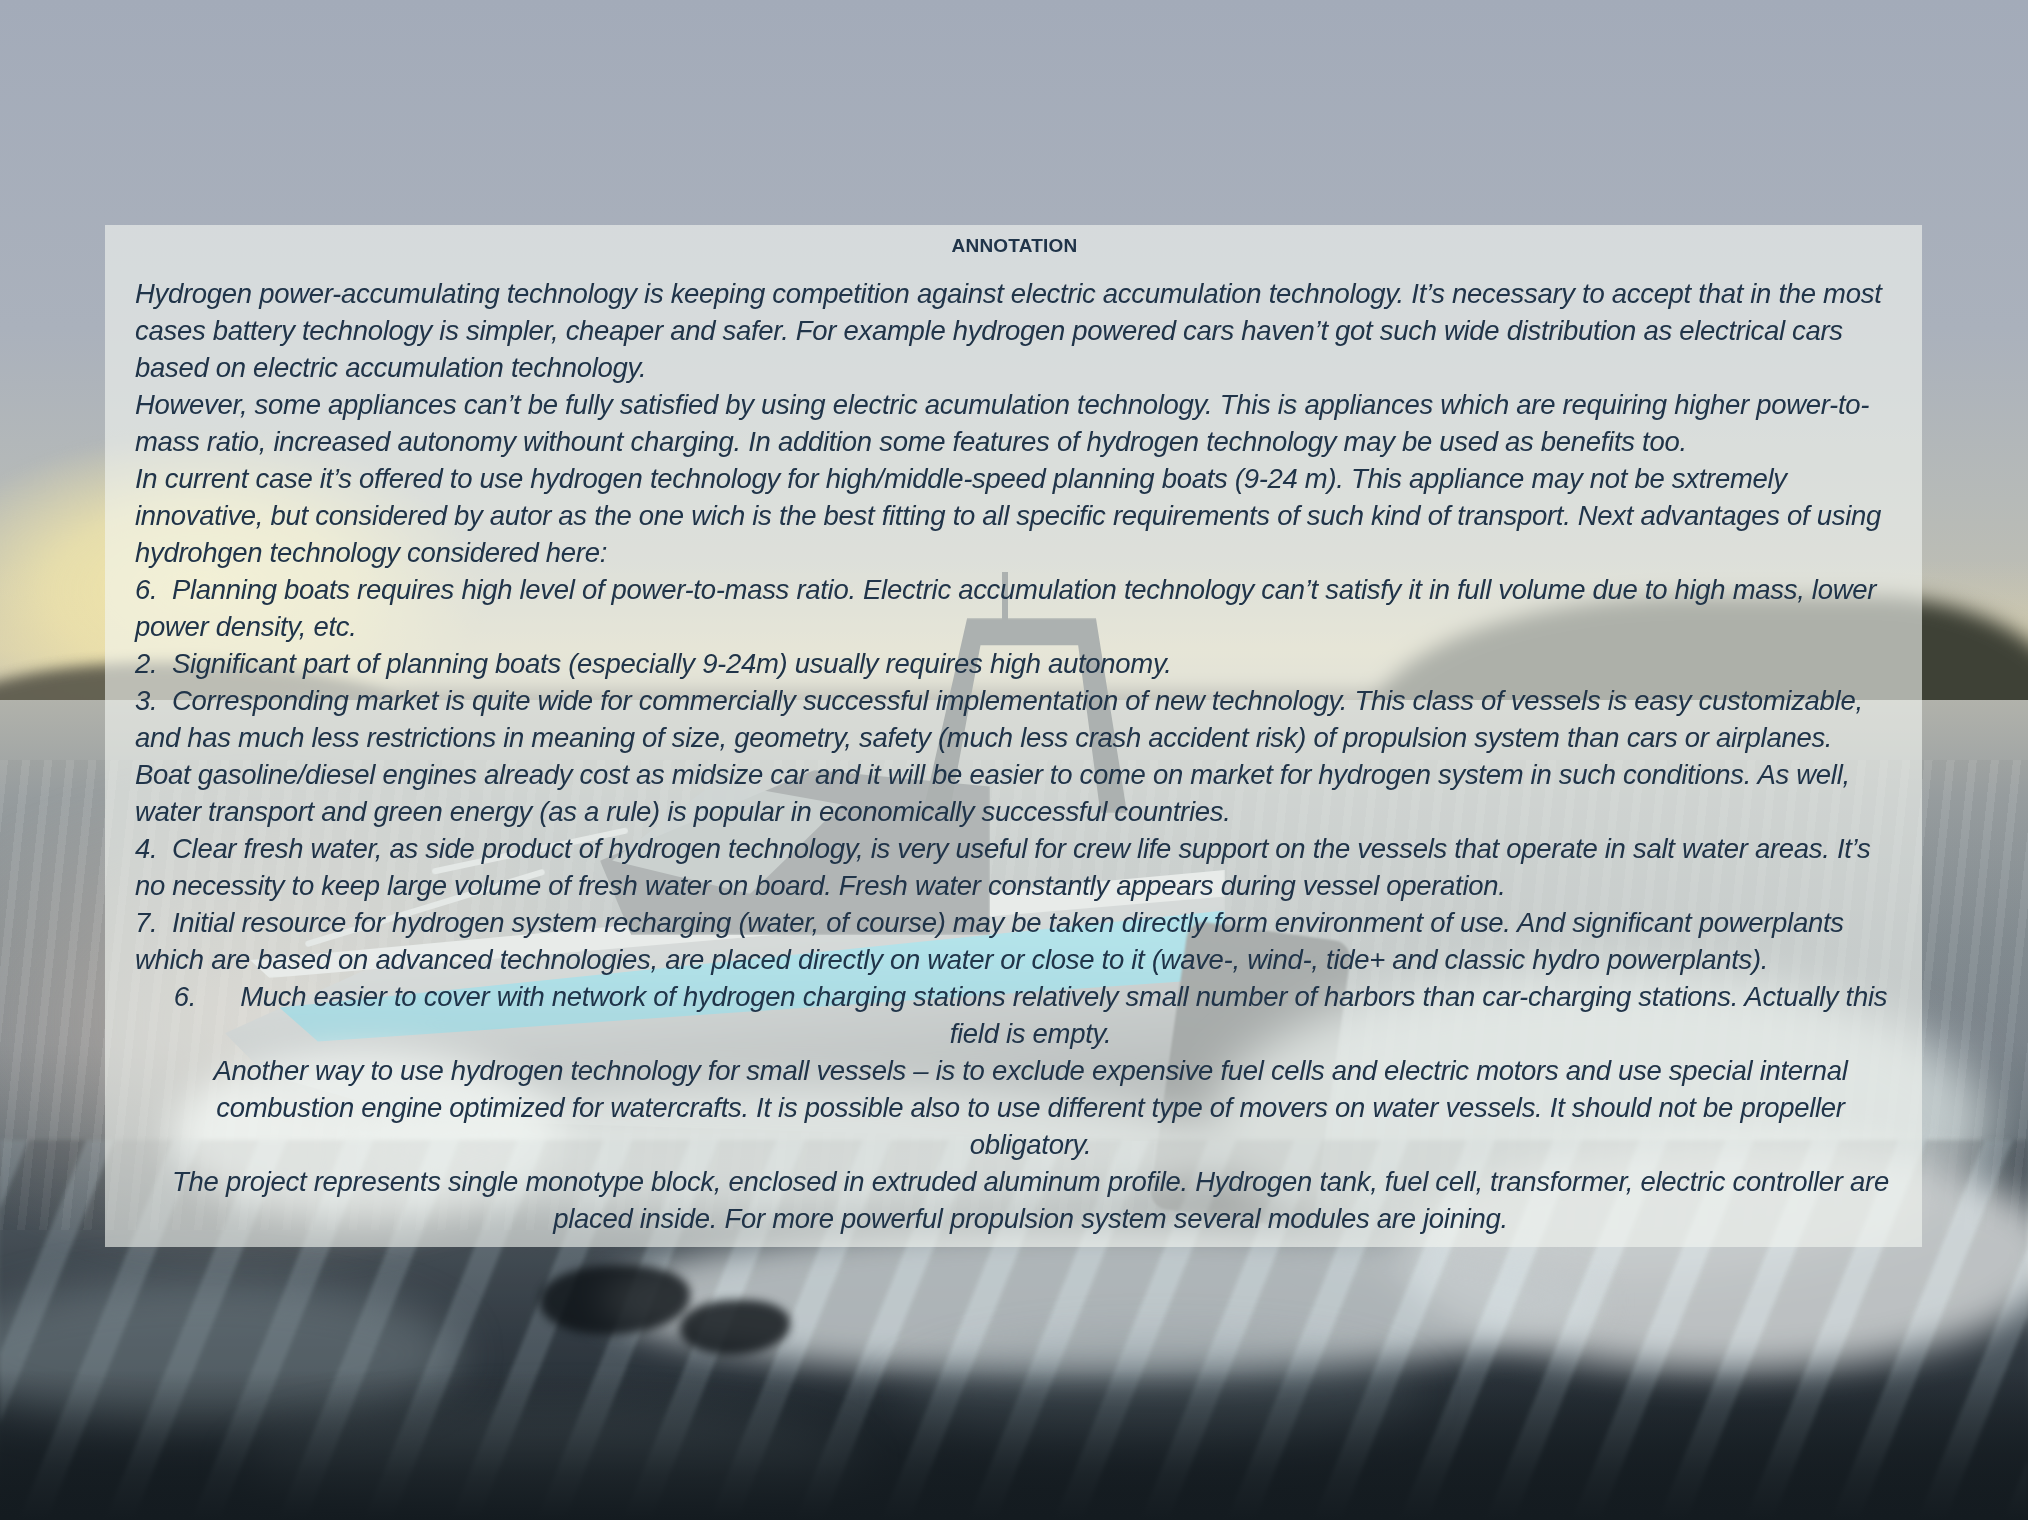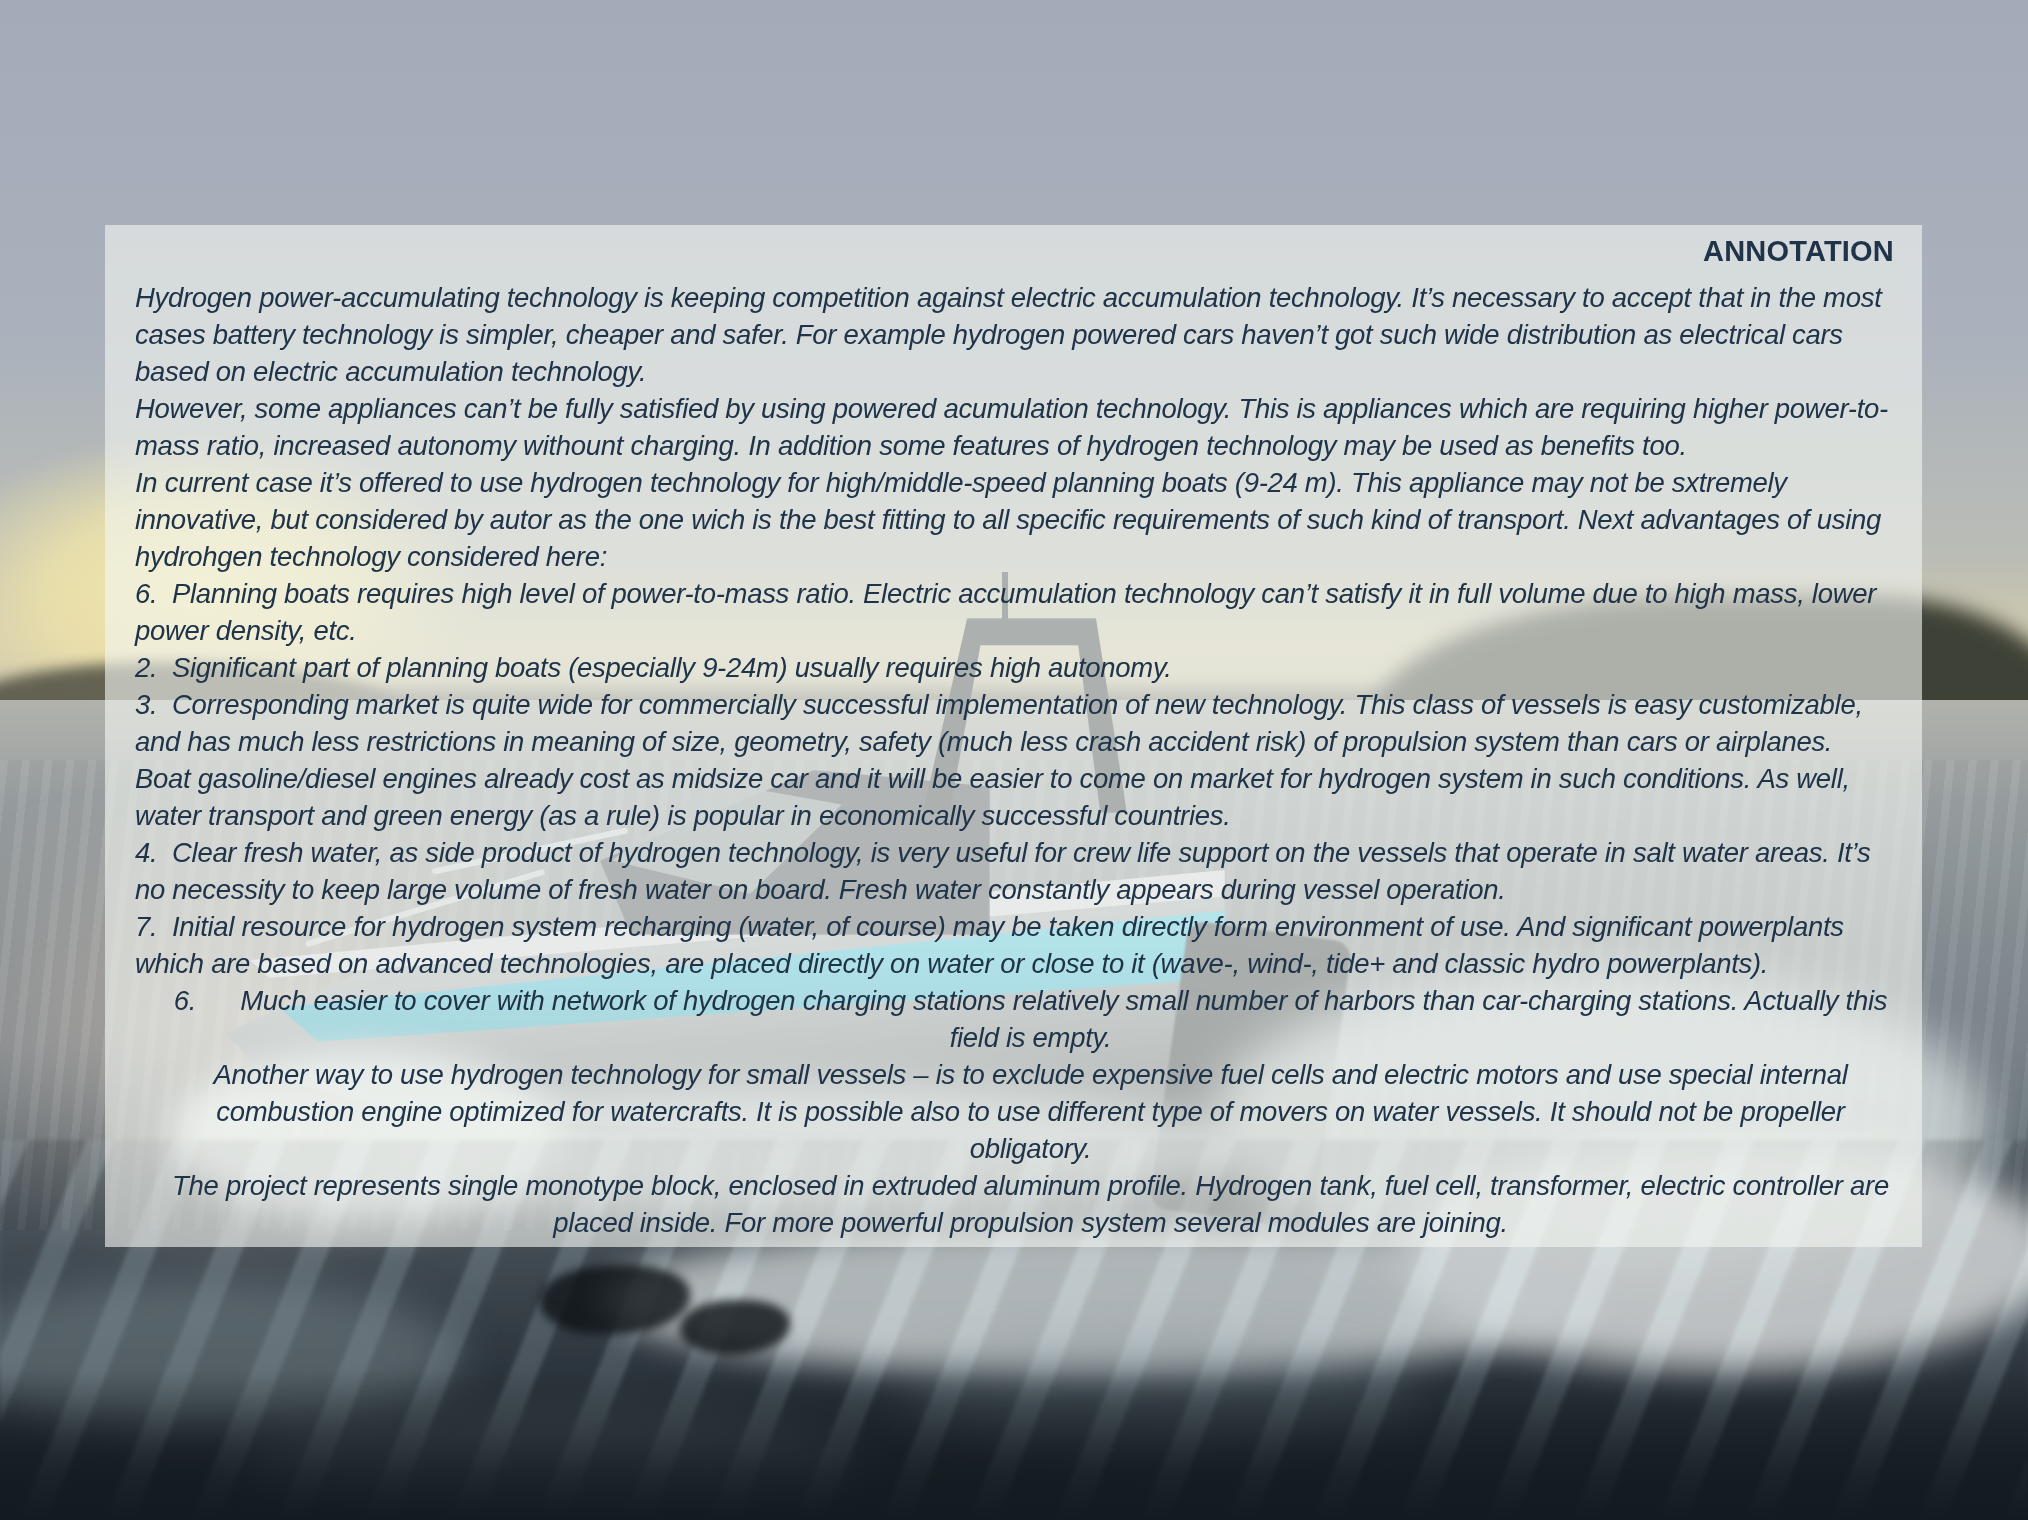--- a/index.html
+++ b/index.html
@@ -59,22 +59,22 @@
   .hull-shadow{left:240px;top:1045px;width:1000px;height:90px;background:rgba(38,44,49,0.6);
     border-radius:50%;filter:blur(14px);}
   .foam{border-radius:50%;}
   
   .panel{
     left:105px;top:225px;width:1817px;height:1022px;box-sizing:border-box;
     background:var(--panel-overlay);
     padding:10px 28px 0 30px;overflow:hidden;z-index:10;
   }
   .panel h1{
-    margin:0 0 11px 0;text-align:right;
-    font-size:29px;font-weight:700;color:var(--text-navy);letter-spacing:0.2px;
+    margin:0 0 18px 0;text-align:center;
+    font-size:19px;font-weight:700;color:var(--text-navy);letter-spacing:0.2px;
   }
   .para{
     margin:0;white-space:pre-wrap;
     font-size:27.5px;line-height:37px;letter-spacing:-0.3px;
     color:var(--text-navy);
     font-style:italic;
   }
   .p-left{text-align:left;}
   .p-center{text-align:center;margin-left:32px;}
 </style>
@@ -122,21 +122,21 @@
   <div class="layer bottom-patch" style="left:-60px;top:1280px;width:520px;height:150px;background:rgba(142,157,162,0.4);"></div>
   <div class="layer bottom-patch" style="left:240px;top:1410px;width:620px;height:120px;background:rgba(122,137,144,0.35);"></div>
   <div class="layer bottom-patch" style="left:900px;top:1340px;width:520px;height:110px;background:rgba(112,127,134,0.28);"></div>
   <div class="layer dark-blob" style="left:540px;top:1265px;width:150px;height:70px;"></div>
   <div class="layer dark-blob" style="left:680px;top:1300px;width:110px;height:55px;"></div>
   <div class="layer bottom-vignette"></div>
 
   <div class="layer panel">
     <h1>ANNOTATION</h1>
     <p class="para p-left">Hydrogen power-accumulating technology is keeping competition against electric accumulation technology. It’s necessary to accept that in the most cases battery technology is simpler, cheaper and safer. For example hydrogen powered cars haven’t got such wide distribution as electrical cars based on electric accumulation technology.</p>
-    <p class="para p-left">However, some appliances can’t be fully satisfied by using powered acumulation technology. This is appliances which are requiring higher power-to-mass ratio, increased autonomy withount charging. In addition some features of hydrogen technology may be used as benefits too.</p>
+    <p class="para p-left">However, some appliances can’t be fully satisfied by using electric acumulation technology. This is appliances which are requiring higher power-to-mass ratio, increased autonomy withount charging. In addition some features of hydrogen technology may be used as benefits too.</p>
     <p class="para p-left">In current case it’s offered to use hydrogen technology for high/middle-speed planning boats (9-24 m). This appliance may not be sxtremely innovative, but considered by autor as the one wich is the best fitting to all specific requirements of such kind of transport. Next advantages of using hydrohgen technology considered here:</p>
     <p class="para p-left">6.  Planning boats requires high level of power-to-mass ratio. Electric accumulation technology can’t satisfy it in full volume due to high mass, lower power density, etc.</p>
     <p class="para p-left">2.  Significant part of planning boats (especially 9-24m) usually requires high autonomy.</p>
     <p class="para p-left">3.  Corresponding market is quite wide for commercially successful implementation of new technology. This class of vessels is easy customizable, and has much less restrictions in meaning of size, geometry, safety (much less crash accident risk) of propulsion system than cars or airplanes. Boat gasoline/diesel engines already cost as midsize car and it will be easier to come on market for hydrogen system in such conditions. As well, water transport and green energy (as a rule) is popular in economically successful countries.</p>
     <p class="para p-left">4.  Clear fresh water, as side product of hydrogen technology, is very useful for crew life support on the vessels that operate in salt water areas. It’s no necessity to keep large volume of fresh water on board. Fresh water constantly appears during vessel operation.</p>
     <p class="para p-left">7.  Initial resource for hydrogen system recharging (water, of course) may be taken directly form environment of use. And significant powerplants which are based on advanced technologies, are placed directly on water or close to it (wave-, wind-, tide+ and classic hydro powerplants).</p>
     <p class="para p-center">6.      Much easier to cover with network of hydrogen charging stations relatively small number of harbors than car-charging stations. Actually this field is empty.</p>
     <p class="para p-center">Another way to use hydrogen technology for small vessels – is to exclude expensive fuel cells and electric motors and use special internal combustion engine optimized for watercrafts. It is possible also to use different type of movers on water vessels. It should not be propeller obligatory.</p>
     <p class="para p-center">The project represents single monotype block, enclosed in extruded aluminum profile. Hydrogen tank, fuel cell, transformer, electric controller are placed inside. For more powerful propulsion system several modules are joining.</p>
   </div>

